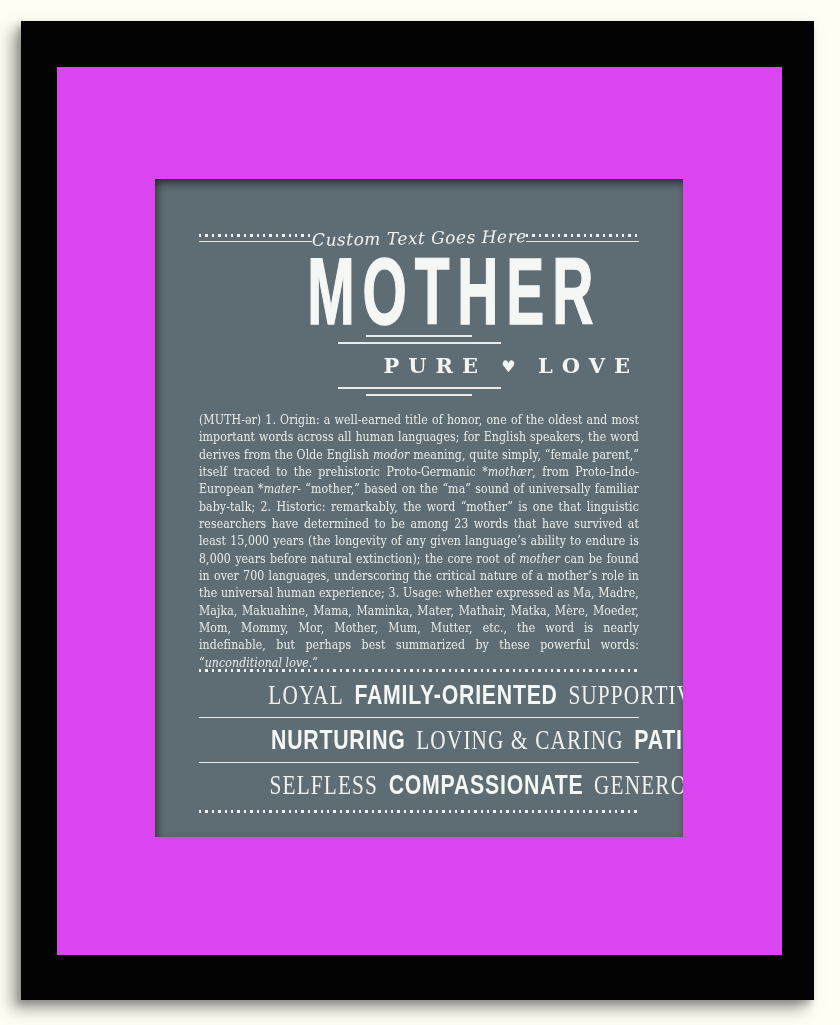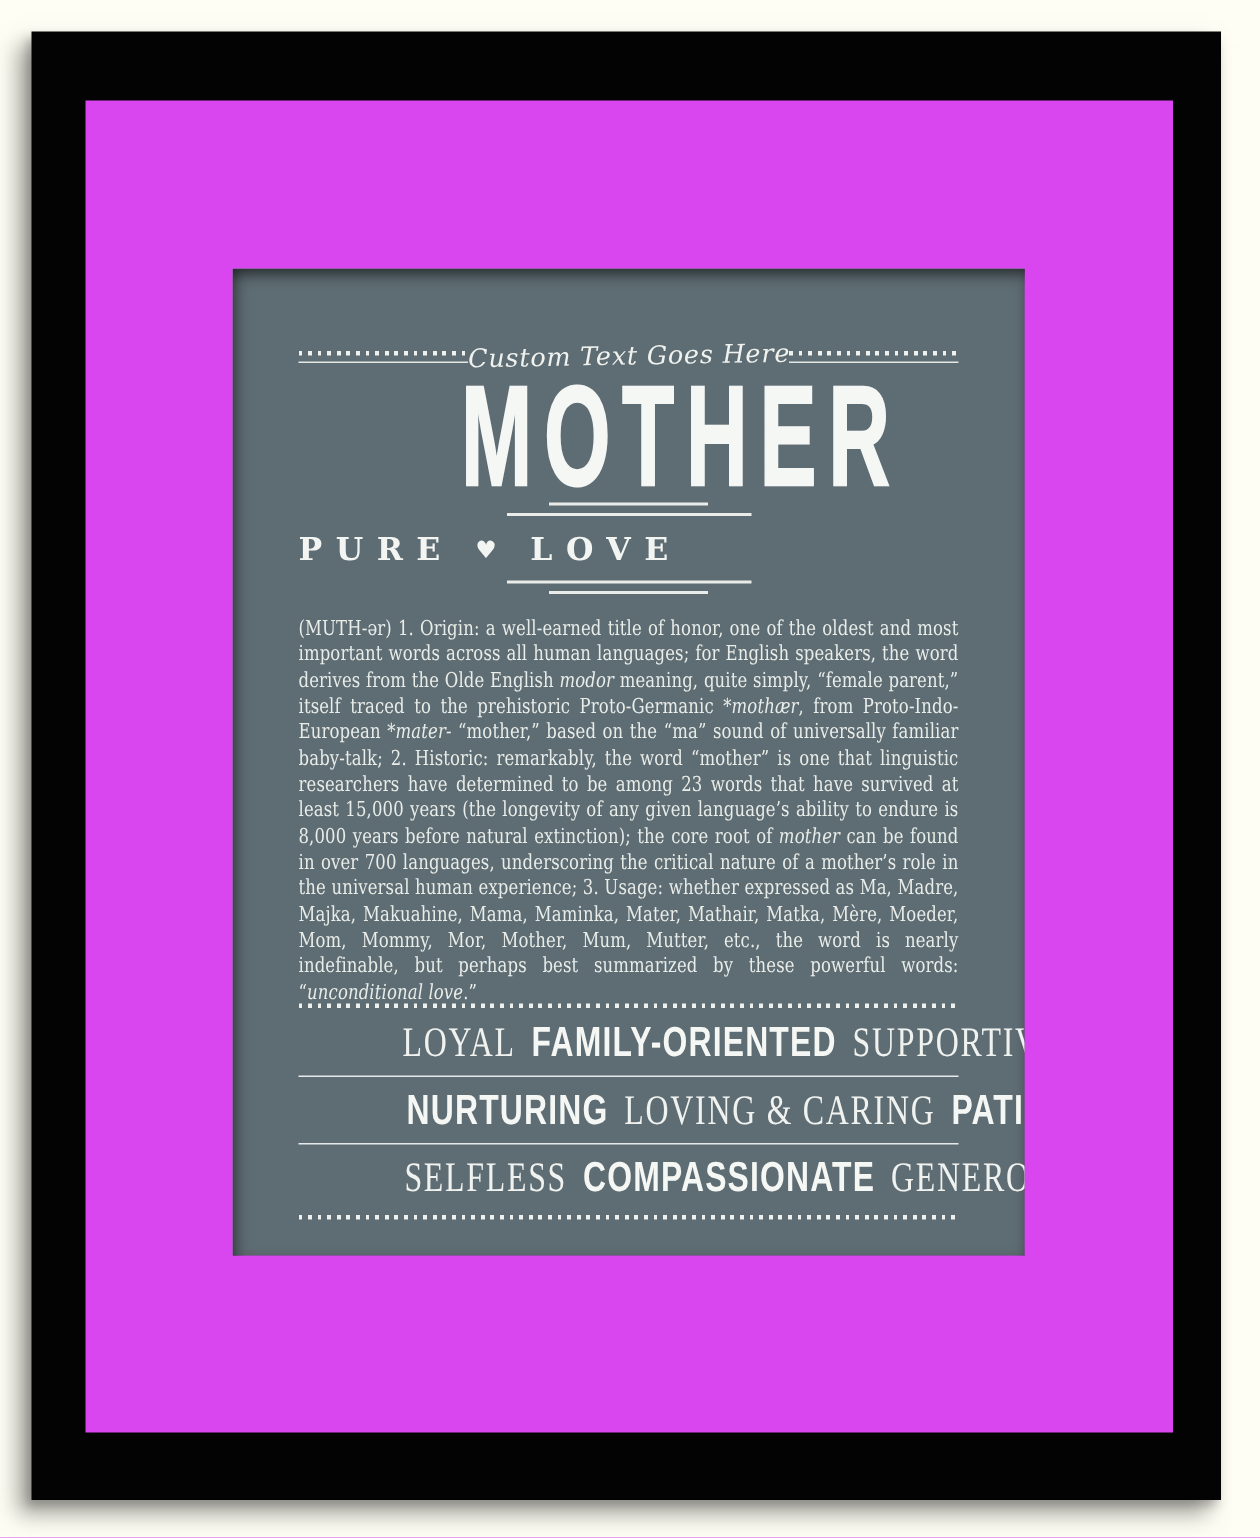--- a/index.html
+++ b/index.html
@@ -51,21 +51,21 @@
     font-size:95px;line-height:70px;letter-spacing:13px;padding-left:13px;
     color:#f5f7f4;-webkit-text-stroke:1.5px #f5f7f4;white-space:nowrap;
   }
   
   .rules-top,.rules-bottom{margin-top:9px;}
   .rl{height:0;border-top:2px solid #e9ecE9;margin:0 auto;}
   .rl + .rl{margin-top:5px;}
   .rl-short{width:106px;}
   .rl-long{width:163px;}
   .subtitle{
-    margin-top:9px;text-align:left;
+    margin-top:9px;text-align:right;
     font-family:"DejaVu Serif",serif;font-size:21px;font-weight:700;
     letter-spacing:9px;color:#f3f5f2;white-space:nowrap;
   }
   .subtitle .heart{font-family:"DejaVu Sans",sans-serif;font-size:16px;letter-spacing:0;margin:0 6px 0 -2px;vertical-align:1px;}
   
   .definition{margin-top:15px;width:440px;height:244px;overflow:visible;}
   .definition-inner{
     width:552px;transform:scaleX(0.797);transform-origin:left top;
     font-family:"DejaVu Serif",serif;font-size:13.8px;line-height:17.35px;
     text-align:justify;color:#e9ede9;letter-spacing:0.1px;

